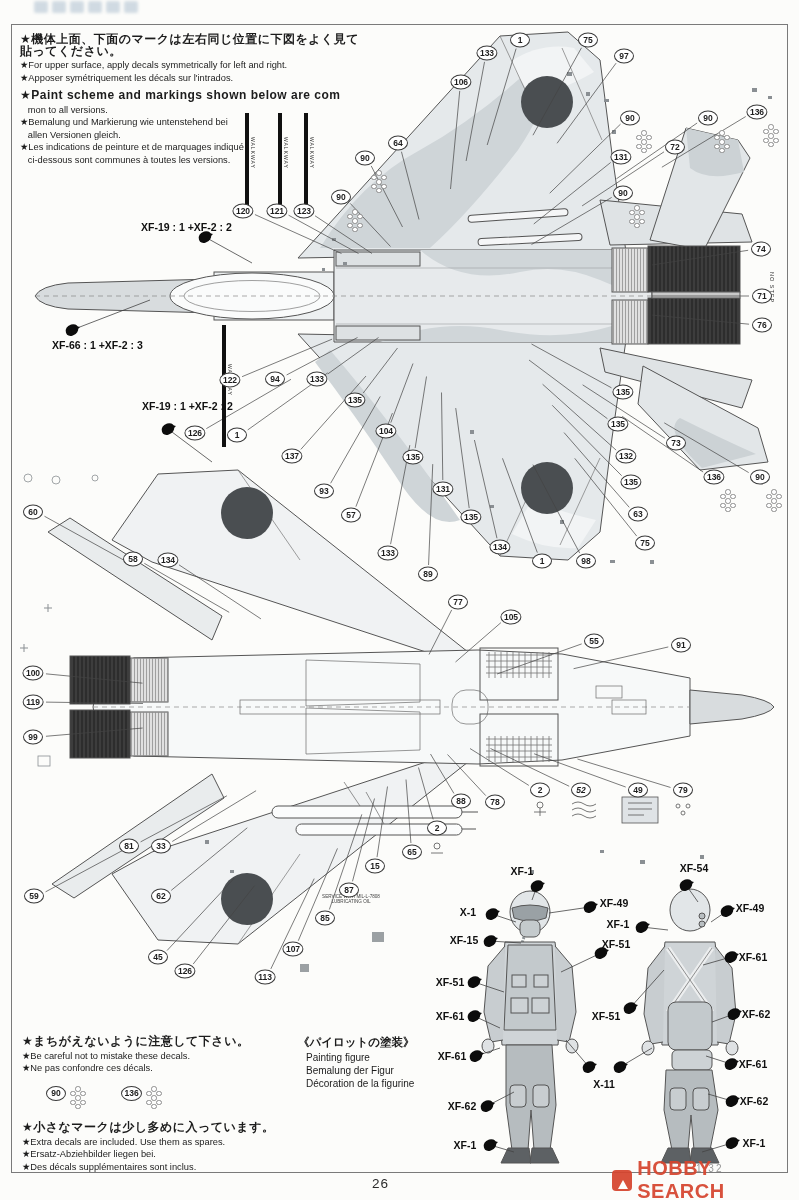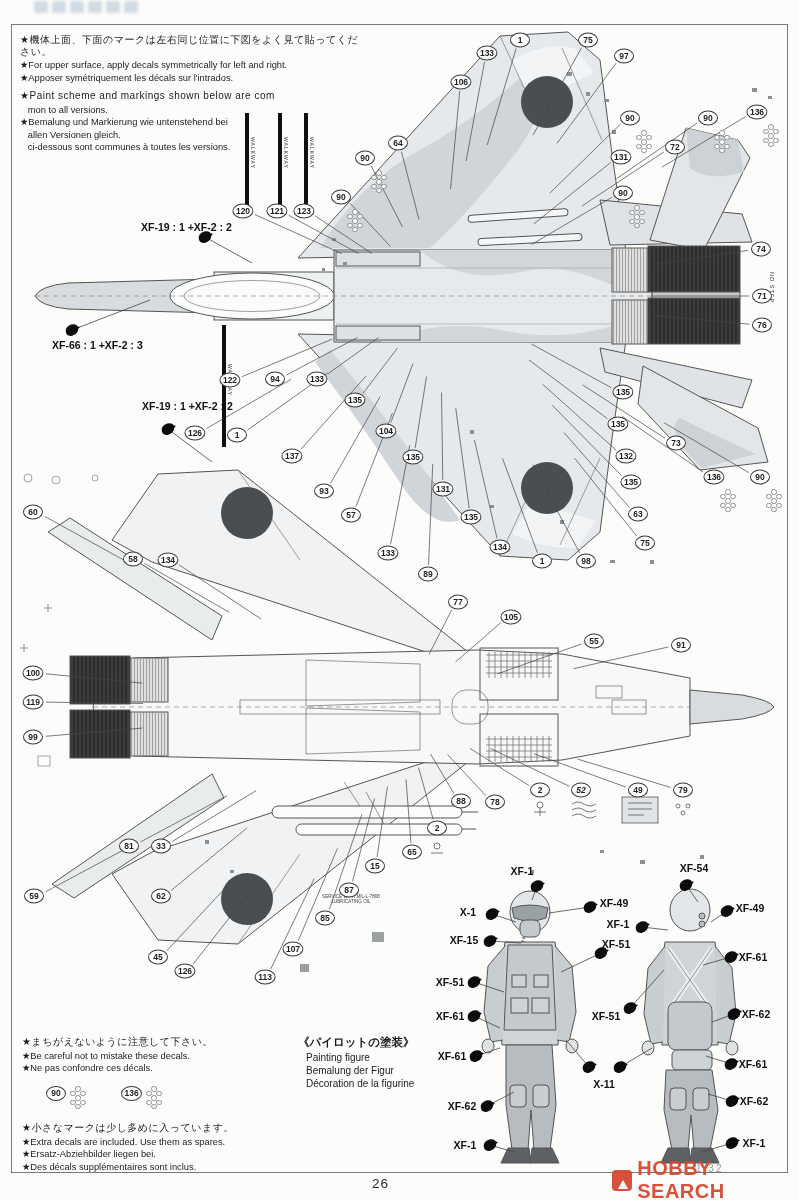--- a/index.html
+++ b/index.html
@@ -4,21 +4,21 @@
 <style>
   html,body{margin:0;padding:0;background:#d9d9d6;}
   .page{position:relative;width:799px;height:1200px;background:#fcfcfa;overflow:hidden;
         font-family:"Liberation Sans","DejaVu Sans",sans-serif;color:#1c1c1c;}
   .frame{position:absolute;left:11px;top:24px;width:775px;height:1147px;border:1.5px solid #7a7a7a;}
   #art{position:absolute;left:0;top:0;}
   .showthrough{position:absolute;left:34px;top:1px;display:flex;gap:4px;filter:blur(1.6px);opacity:.45;}
   .showthrough i{display:block;width:14px;height:12px;background:#9db3c6;border-radius:2px;}
   .note{position:absolute;line-height:11.6px;font-size:9.3px;}
   .note div{margin:0 0 1px 0;white-space:pre-wrap;}
-  .note div:first-child{font-size:10px;font-weight:normal;margin-bottom:3px;letter-spacing:.5px;}
+  .note div:first-child{font-size:12px;font-weight:bold;margin-bottom:3px;letter-spacing:.5px;}
   .callout{position:absolute;transform:translate(-50%,-50%);min-width:13px;height:13px;padding:0 2.5px;
            border:1px solid #3a3a3a;border-radius:50%;background:#fff;color:#1d1d1d;
            font-size:8.5px;line-height:12.5px;text-align:center;font-weight:bold;z-index:5;}
   .pm-label{position:absolute;font-size:10.5px;font-weight:bold;line-height:11.5px;color:#101010;z-index:6;}
   .pblob{position:absolute;width:13px;height:11px;background:#0c0c0c;border-radius:55% 45% 60% 40%;
          transform:translate(-50%,-50%) rotate(-18deg);z-index:6;}
   .pblob::after{content:"";position:absolute;right:-5px;top:2px;border:3px solid transparent;border-left:5px solid #0c0c0c;}
   .pilot-label{position:absolute;transform:translate(-50%,-50%);font-size:10.5px;font-weight:bold;color:#101010;z-index:6;}
   .v-text{position:absolute;writing-mode:vertical-rl;font-size:5px;color:#2e2e2e;letter-spacing:1px;z-index:4;}
   .walkbar{position:absolute;width:3.5px;background:#101010;z-index:4;}
@@ -508,20 +508,21 @@
   <div class="note" style="left:20px;top:34px;width:348px;">
       <div>★機体上面、下面のマークは左右同じ位置に下図をよく見て貼ってください。</div>
       <div>★For upper surface, apply decals symmetrically for left and right.</div>
       <div>★Apposer symétriquement les décals sur l'intrados.</div>
     </div>
   <div class="note" style="left:20px;top:90px;width:348px;">
       <div>★Paint scheme and markings shown below are com</div>
       <div>   mon to all versions.</div>
       <div>★Bemalung und Markierung wie untenstehend bei</div>
       <div>   allen Versionen gleich.</div>
+      <div>★Les indications de peinture et de marquages indiqué</div>
       <div>   ci-dessous sont communes à toutes les versions.</div>
     </div>
   <div class="note" style="left:22px;top:1036px;width:360px;">
       <div>★まちがえないように注意して下さい。</div>
       <div>★Be careful not to mistake these decals.</div>
       <div>★Ne pas confondre ces décals.</div>
     </div>
   <div class="decal-row" style="left:46px;top:1086px;" id="careful-decals">
       <div class="pair">
         <div class="callout">90</div>

